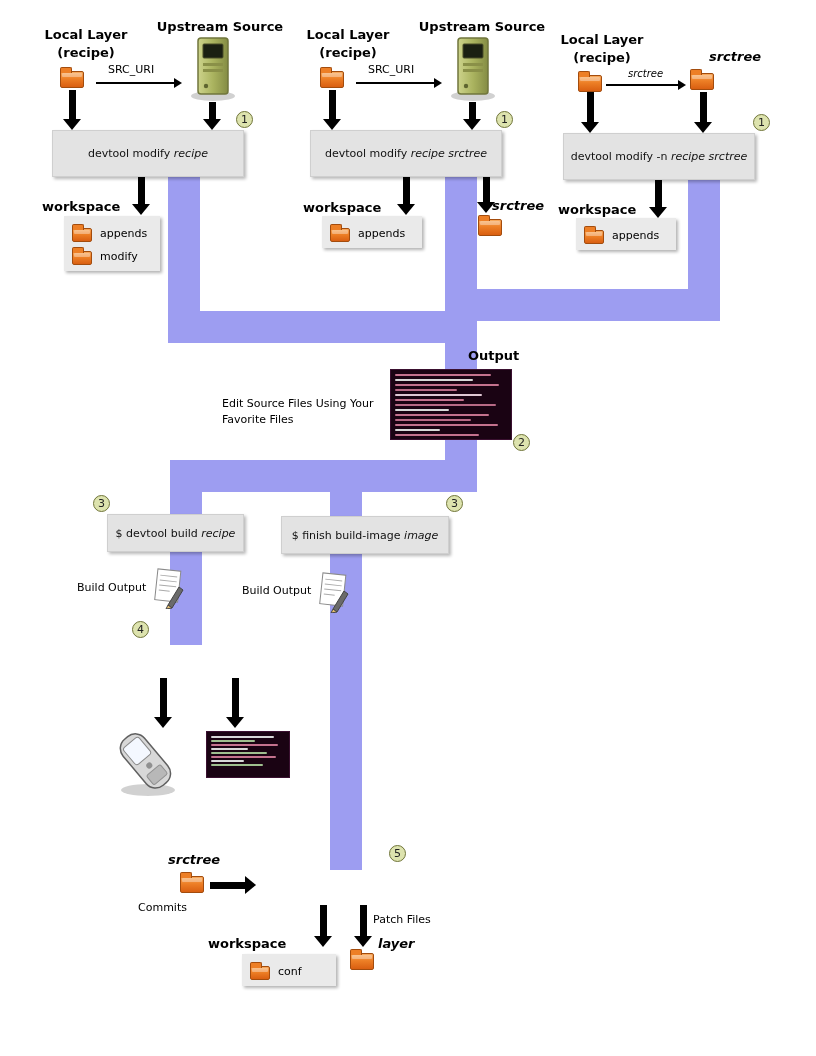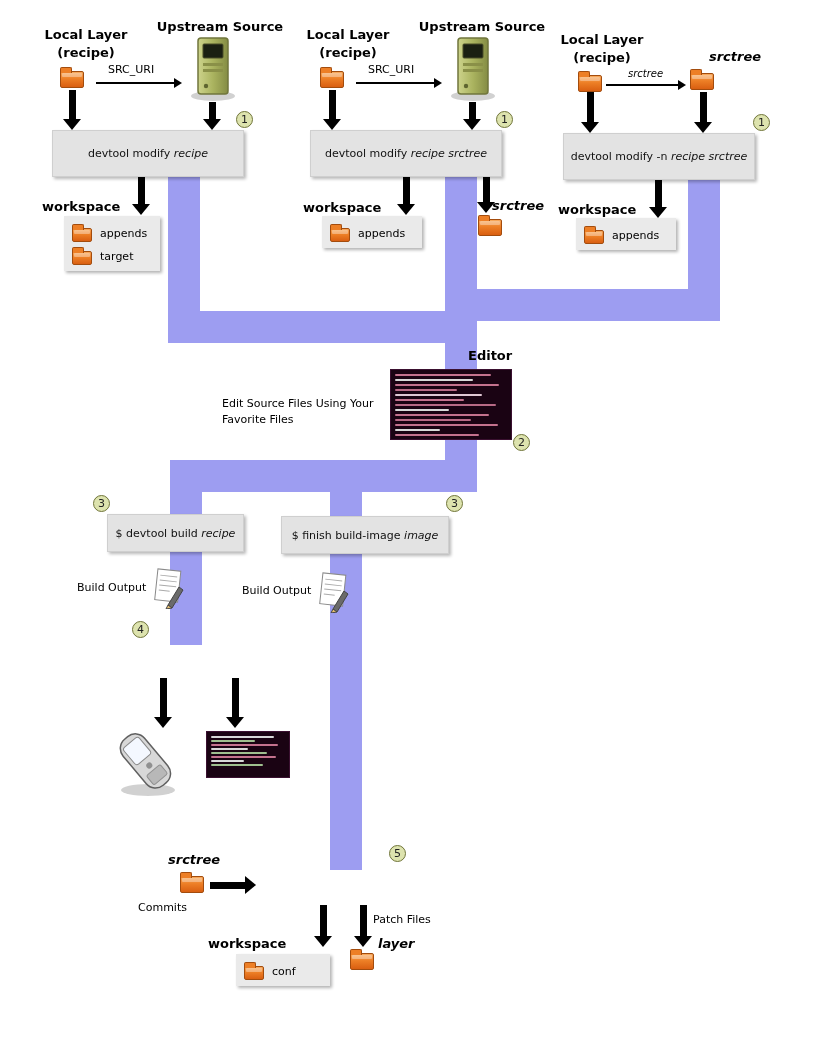--- a/index.html
+++ b/index.html
@@ -128,21 +128,21 @@
       <div class="head"></div>
     </div>
   <div class="title" style="left:42px; top:199px">workspace</div>
   <div class="wsbox" style="left:64px; top:216px; width:96px">
     <div class="wsrow">
       <div class="folder sm"></div>
       <span>appends</span>
     </div>
     <div class="wsrow">
       <div class="folder sm"></div>
-      <span>target</span>
+      <span>modify</span>
     </div>
   </div>
 
   <div class="title center" style="left:292px; top:26px; width:112px; line-height:1.35">
     <div>Local Layer</div>
     <div>(recipe)</div>
   </div>
   <div class="title center" style="left:412px; top:19px; width:140px">Upstream Source</div>
 
   <div class="folderwrap" style="left:320px; top:66px">
@@ -239,21 +239,21 @@
       <div class="head"></div>
     </div>
   <div class="title" style="left:558px; top:202px">workspace</div>
   <div class="wsbox" style="left:576px; top:218px; width:100px">
     <div class="wsrow">
       <div class="folder sm"></div>
       <span>appends</span>
     </div>
   </div>
 
-  <div class="title" style="left:468px; top:348px">Editor</div>
+  <div class="title" style="left:468px; top:348px">Output</div>
   <div class="label" style="left:222px; top:396px; width:170px; line-height:1.45">
     <div>Edit Source Files Using Your</div>
     <div>Favorite Files</div>
   </div>
   <div class="term" style="left:390px; top:369px; width:122px; height:71px">
     <i style="width:86%; background:#c4728e"></i>
     <i style="width:70%; background:#d9d9d9"></i>
     <i style="width:93%; background:#c4728e"></i>
     <i style="width:55%; background:#b86a86"></i>
     <i style="width:78%; background:#e0c8d4"></i>
@@ -364,20 +364,20 @@
       <div class="head"></div>
     </div>
   <div class="label" style="left:373px; top:913px">Patch Files</div>
 
   <div class="title" style="left:208px; top:936px">workspace</div>
   <div class="title ital" style="left:378px; top:936px">layer</div>
   <div class="folderwrap" style="left:350px; top:948px">
       <div class="folder"></div>
     </div>
 
-  <div class="wsbox" style="left:236px; top:954px; width:94px">
+  <div class="wsbox" style="left:242px; top:954px; width:94px">
     <div class="wsrow">
       <div class="folder sm"></div>
       <span>conf</span>
     </div>
   </div>
 
 </div>
 
 </body></html>

